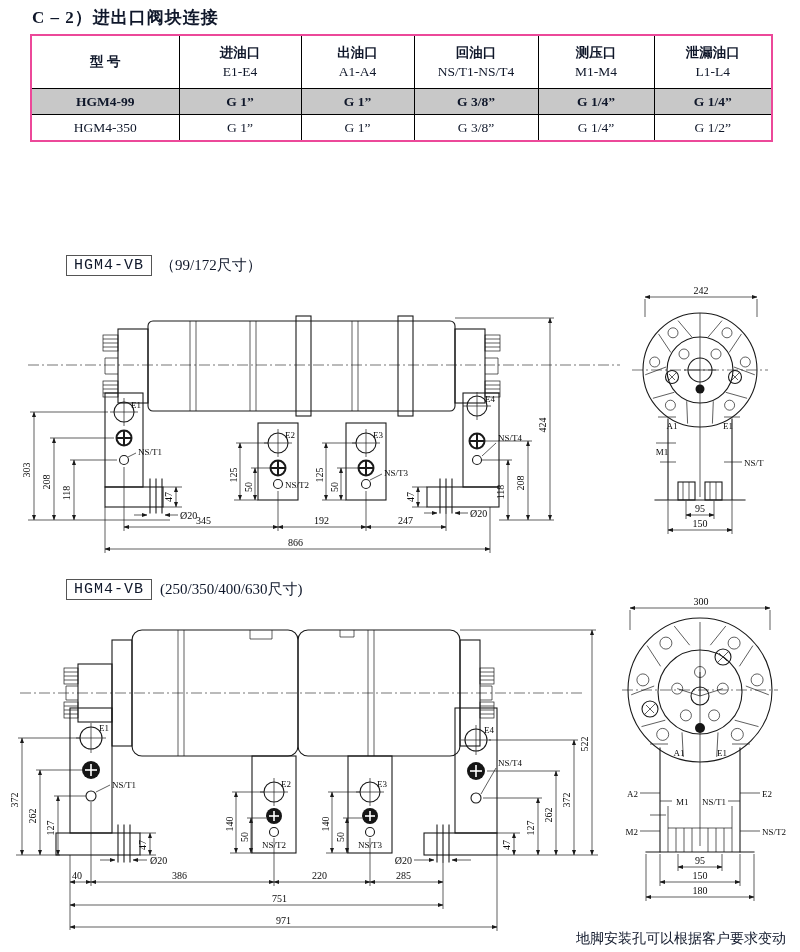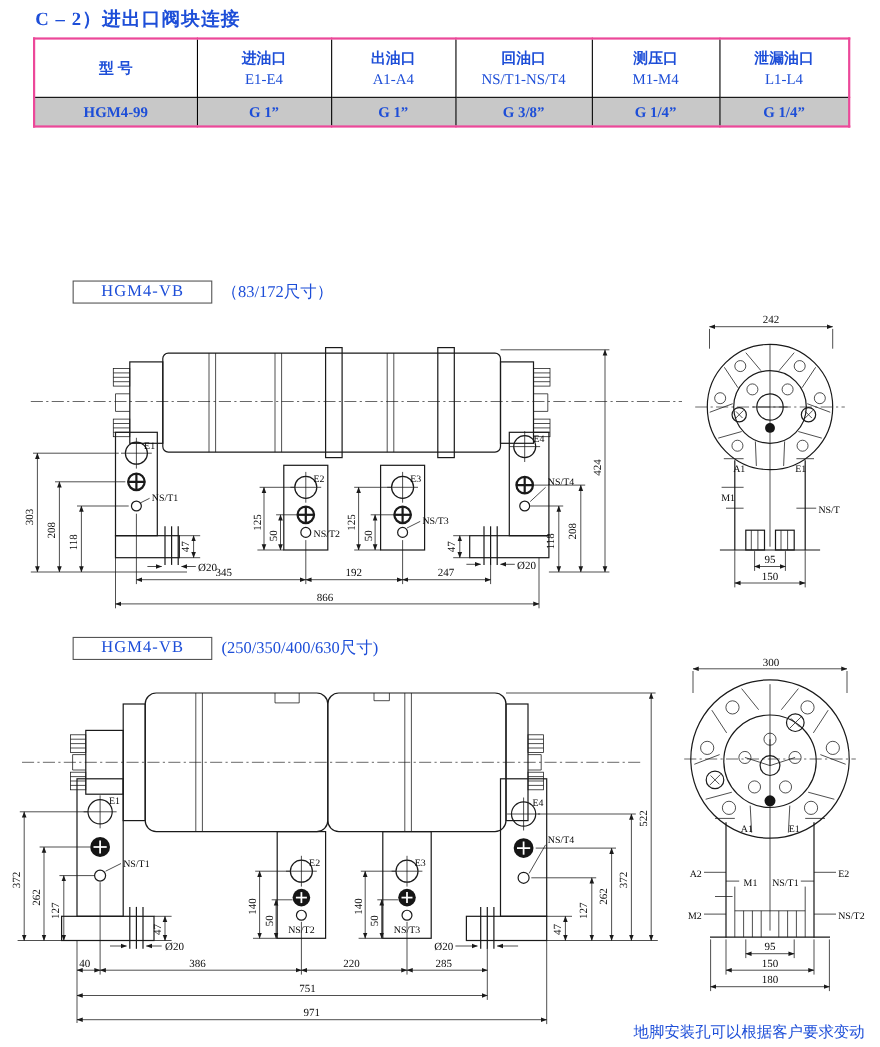--- a/index.html
+++ b/index.html
@@ -1,29 +1,29 @@
 <!DOCTYPE html>
 <html><head>
 <meta charset="utf-8">
 <style>
   html,body{margin:0;padding:0;background:#e8e8e8;}
   .page{position:relative;width:800px;height:952px;background:#fff;
-        font-family:"Liberation Serif",serif;color:#1d4ed8;overflow:hidden;}
+        font-family:"Liberation Serif",serif;color:#0f172a;overflow:hidden;}
   .title{position:absolute;left:32px;top:6px;font-size:17px;font-weight:bold;letter-spacing:1px;}
   table.spec{position:absolute;left:30px;top:34px;width:741px;border-collapse:collapse;
              border:2px solid #ec4899;table-layout:fixed;}
   table.spec th,table.spec td{border:1px solid #000;text-align:center;vertical-align:middle;
              font-size:13.5px;padding:0;}
   table.spec th{height:52px;font-weight:bold;}
   table.spec td{height:25px;font-weight:normal;}
   tr.gray td{background:#c8c8c8;font-weight:bold;}
   th .l1{display:block;line-height:1.5;}
   th .l2{display:block;line-height:1.3;font-weight:normal;}
   .sec-label{position:absolute;display:flex;align-items:center;gap:8px;font-size:15px;}
-  .sec-label .tag{border:1px solid #555;padding:1px 25px;letter-spacing:1px;}
+  .sec-label .tag{border:1px solid #555;padding:1px 7px;letter-spacing:1px;font-family:Liberation Mono, monospace;}
   .sec1{left:66px;top:255px;}
   .sec2{left:66px;top:579px;}
   .dwg{position:absolute;left:0;}
   .dwg1{top:285px;}
   .dwg2{top:596px;}
   .footnote{position:absolute;right:14px;bottom:4px;font-size:14px;}
   
   svg .s{stroke:#1a1a1a;stroke-width:1.1;fill:none;stroke-linecap:square;}
   svg .th{stroke:#1a1a1a;stroke-width:0.7;fill:none;}
   svg .d{stroke:#1a1a1a;stroke-width:0.7;fill:none;}
@@ -76,26 +76,34 @@
           </th>
     </tr>
     <tr class="gray">
       <td>HGM4-99</td>
           <td>G 1”</td>
           <td>G 1”</td>
           <td>G 3/8”</td>
           <td>G 1/4”</td>
           <td>G 1/4”</td>
     </tr>
+    <tr>
+      <td>HGM4-350</td>
+          <td>G 1”</td>
+          <td>G 1”</td>
+          <td>G 3/8”</td>
+          <td>G 1/4”</td>
+          <td>G 1/2”</td>
+    </tr>
   </tbody>
     </table>
 
   <div class="sec-label sec1">
     <span class="tag">HGM4-VB</span>
-    <span>（83/172尺寸）</span>
+    <span>（99/172尺寸）</span>
   </div>
 
   <svg class="dwg dwg1" width="800" height="285" viewBox="0 0 800 285">
     <defs>
       <marker id="m1" viewBox="0 0 8 8" refX="7.5" refY="4" markerWidth="8" markerHeight="8" orient="auto-start-reverse">
         <path d="M0,1 L8,4 L0,7 Z" fill="#1a1a1a"></path>
       </marker>
     </defs>
 
     <g>

